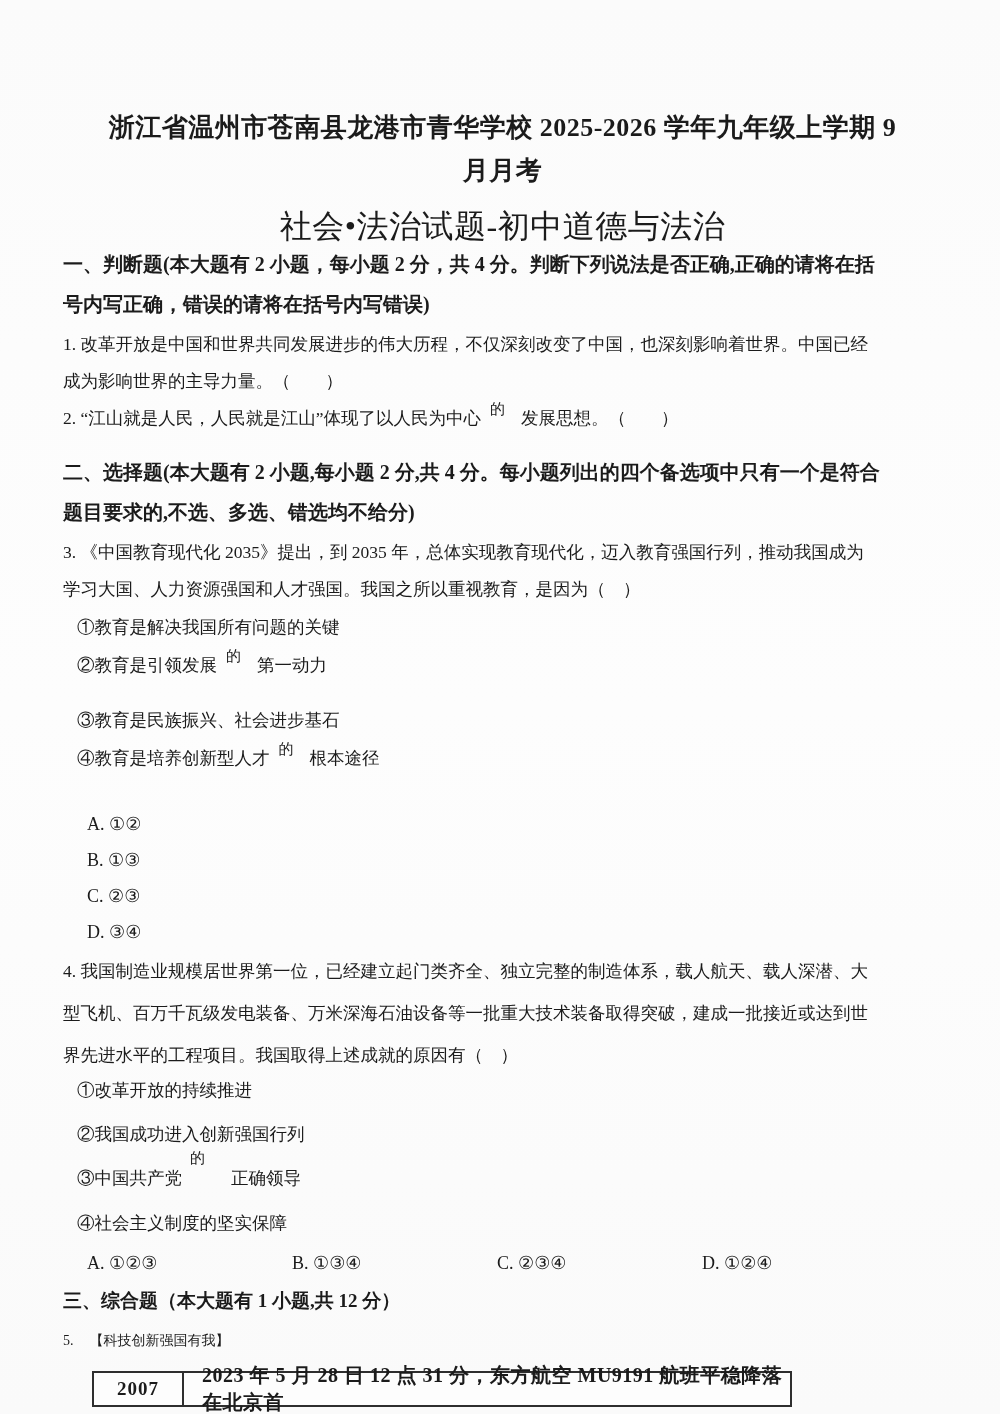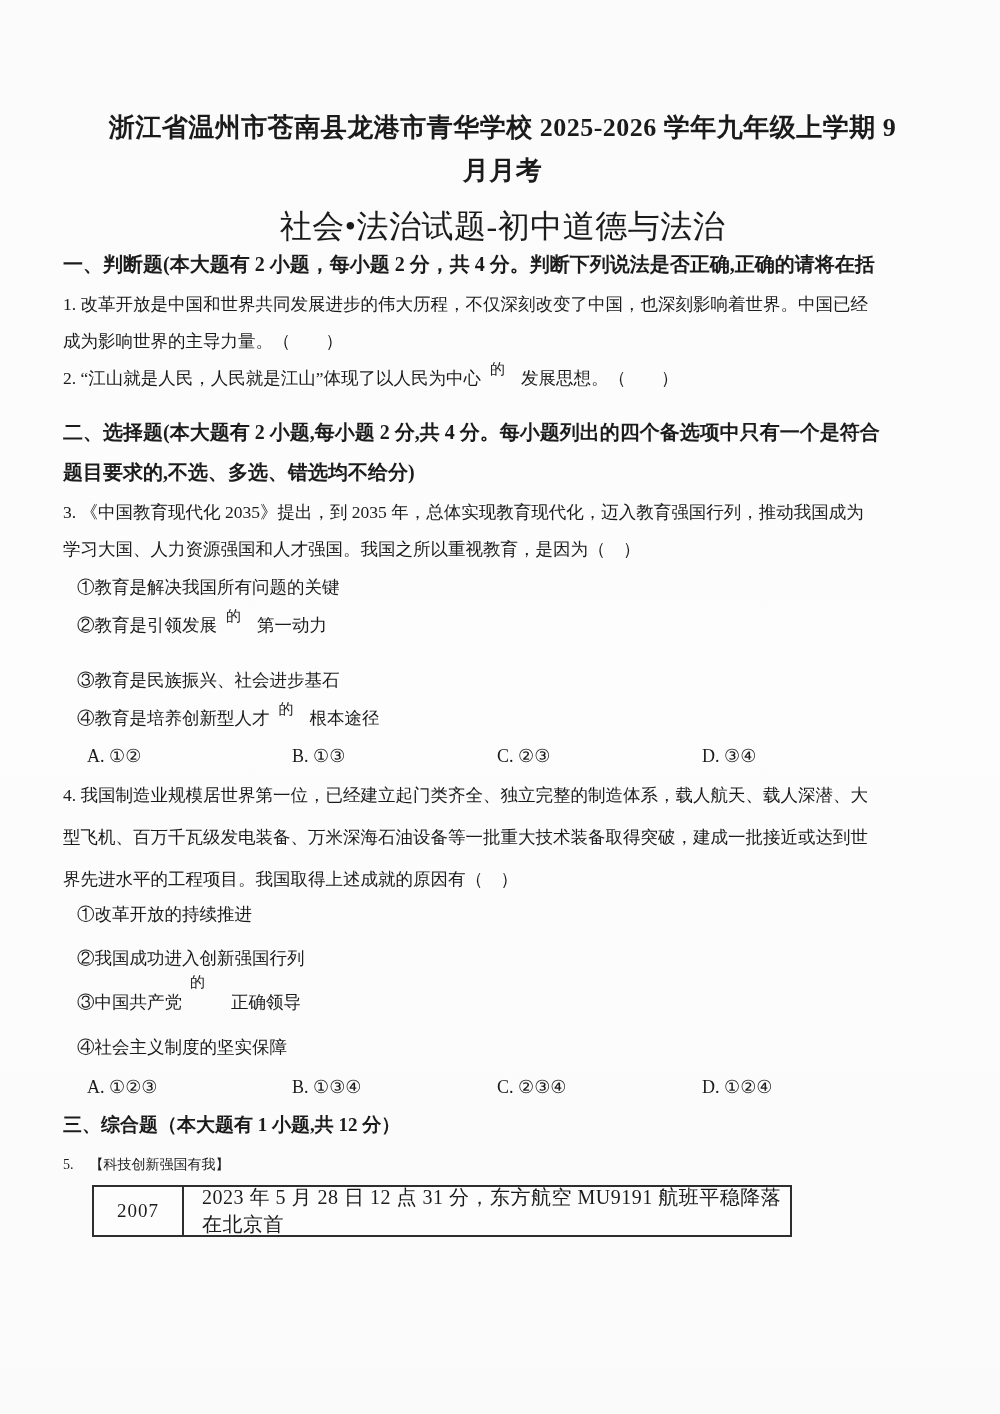--- a/index.html
+++ b/index.html
@@ -48,30 +48,30 @@
     margin:0 16px 0 9px;display:inline-block;
   }
   .sup-high{
     font-size:15px;position:relative;top:-21px;
     margin:0 26px 0 8px;display:inline-block;
   }
   .ans-row{
     display:flex;font-size:18px;line-height:36px;padding-left:24px;
   }
   .ans-row .ans{width:205px;}
-  .ans-row1{margin-top:0;}
+  .ans-row1{margin-top:28px;flex-direction:column;}
   .q5-line{
     font-size:14px;line-height:36px;margin-top:2px;
   }
   .q5-num{margin-right:16px;}
   .info-table{
-    margin-top:2px;margin-left:29px;
-    width:700px;height:52px;box-sizing:border-box;
+    margin-top:12px;margin-left:29px;
+    width:700px;height:36px;box-sizing:border-box;
     border:2px solid #2e2e2e;
-    display:flex;background:#fdfdfd;
+    display:flex;background:#fdfdfd;font-weight:bold;
   }
   .info-table .cell-left{
     width:90px;box-sizing:border-box;
     border-right:2px solid #2e2e2e;
     display:flex;align-items:center;justify-content:center;
     font-size:19px;letter-spacing:1px;
   }
   .info-table .cell-right{
     flex:1;display:flex;align-items:center;
     padding-left:18px;font-size:20px;letter-spacing:.5px;
@@ -84,20 +84,21 @@
 
   <div class="title">
     <div>浙江省温州市苍南县龙港市青华学校 2025-2026 学年九年级上学期 9</div>
     <div>月月考</div>
   </div>
 
   <div class="subtitle">社会•法治试题-初中道德与法治</div>
 
   <div class="sec-heading">
     <div>一、判断题(本大题有 2 小题，每小题 2 分，共 4 分。判断下列说法是否正确,正确的请将在括</div>
+    <div>号内写正确，错误的请将在括号内写错误)</div>
   </div>
 
   <div class="para q1">
     <div>1. 改革开放是中国和世界共同发展进步的伟大历程，不仅深刻改变了中国，也深刻影响着世界。中国已经</div>
     <div>成为影响世界的主导力量。（　　）</div>
   </div>
 
   <div class="para"><span>2. “江山就是人民，人民就是江山”体现了以人民为中心</span><span class="sup">的</span><span>发展思想。（　　）</span></div>
 
   <div class="sec-heading sec2-margin">

